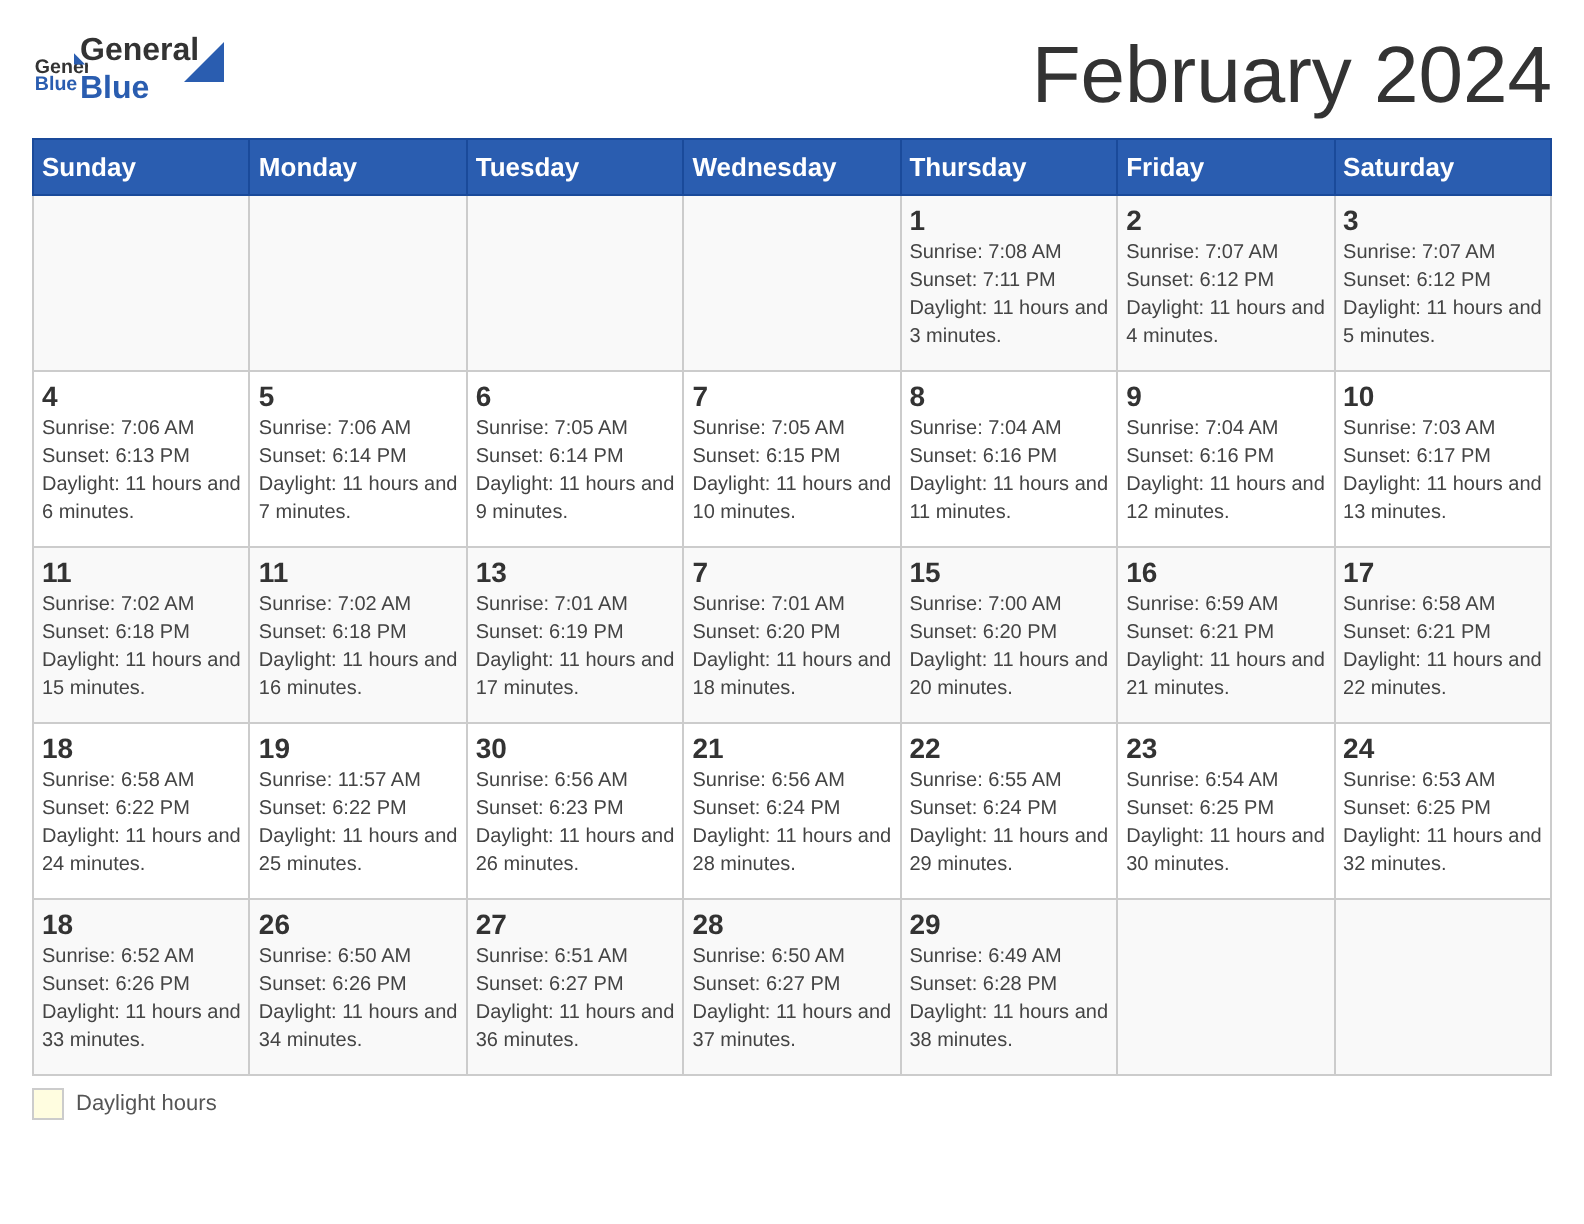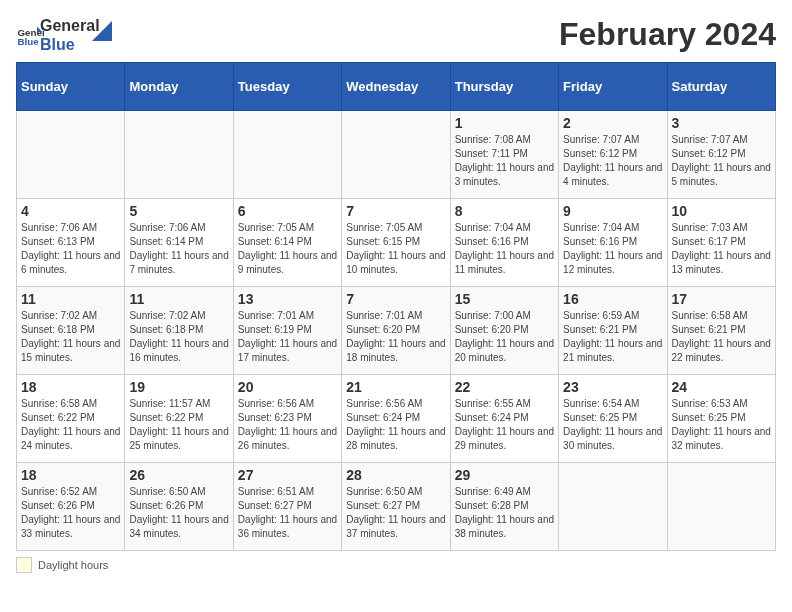--- a/index.html
+++ b/index.html
@@ -22,37 +22,37 @@
       gap: 4px;
     }
     .logo-icon {
       width: 28px;
       height: 28px;
     }
     .title-area {
       text-align: right;
     }
     .month-title {
-      font-size: 32px;
-      font-weight: bold;
+      font-size: 40px;
+      font-weight: normal;
       color: #333;
     }
     .location-title {
       font-size: 16px;
       color: #555;
     }
     table {
       width: 100%;
       border-collapse: collapse;
       font-size: 11px;
     }
     thead th {
       background-color: #2a5db0;
       color: #fff;
-      padding: 16px 4px;
+      padding: 6px 4px;
       text-align: left;
       font-size: 13px;
       font-weight: bold;
       border: 1px solid #1a4a9a;
     }
     tbody td {
       border: 1px solid #ccc;
       vertical-align: top;
       padding: 4px;
       width: calc(100% / 7);
@@ -251,21 +251,21 @@
 Sunset: 6:22 PM
 Daylight: 11 hours and 24 minutes.</div>
         </td>
         <td>
           <span class="day-num">19</span>
           <div class="day-info">Sunrise: 11:57 AM
 Sunset: 6:22 PM
 Daylight: 11 hours and 25 minutes.</div>
         </td>
         <td>
-          <span class="day-num">20</span>
+          <span class="day-num">30</span>
           <div class="day-info">Sunrise: 6:56 AM
 Sunset: 6:23 PM
 Daylight: 11 hours and 26 minutes.</div>
         </td>
         <td>
           <span class="day-num">21</span>
           <div class="day-info">Sunrise: 6:56 AM
 Sunset: 6:24 PM
 Daylight: 11 hours and 28 minutes.</div>
         </td>

